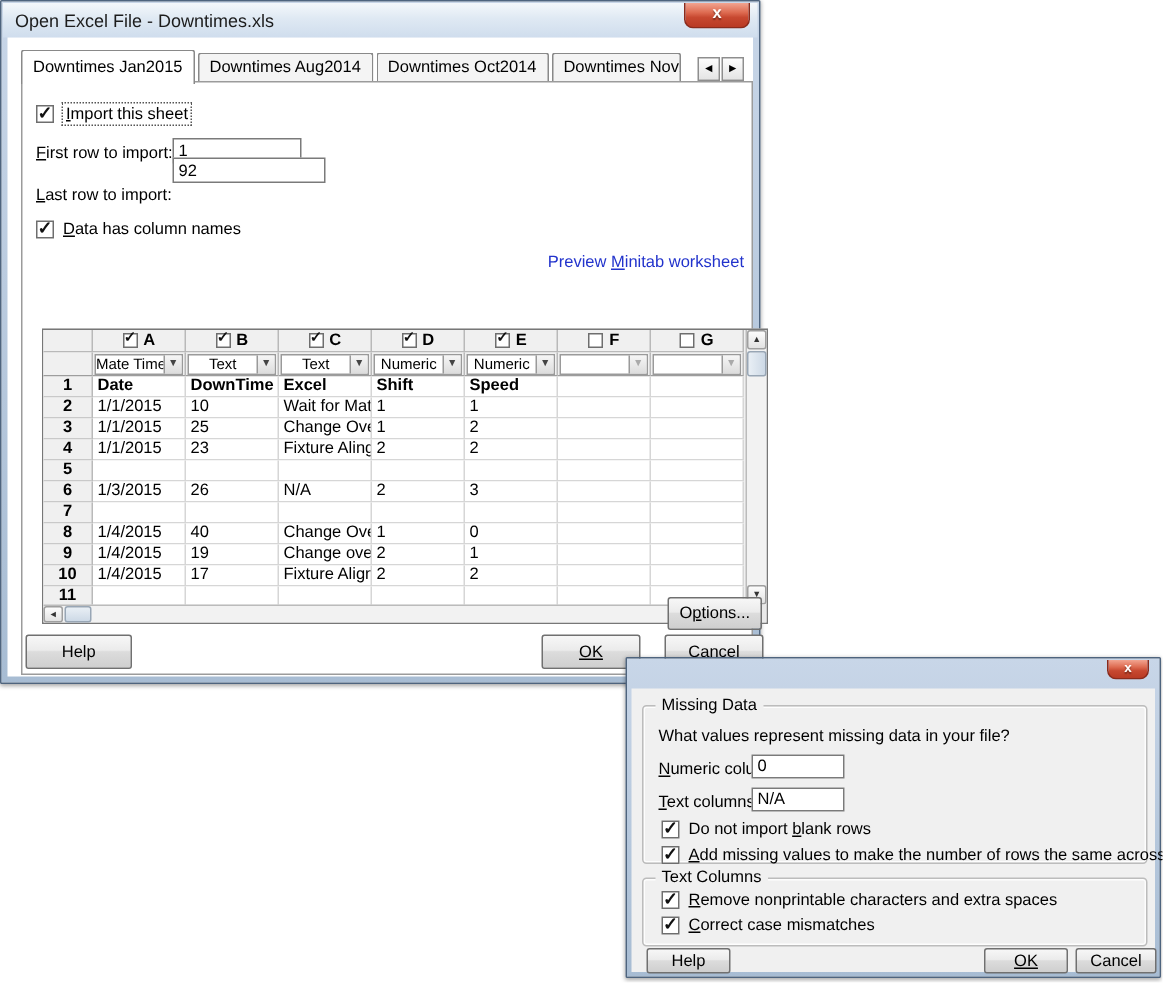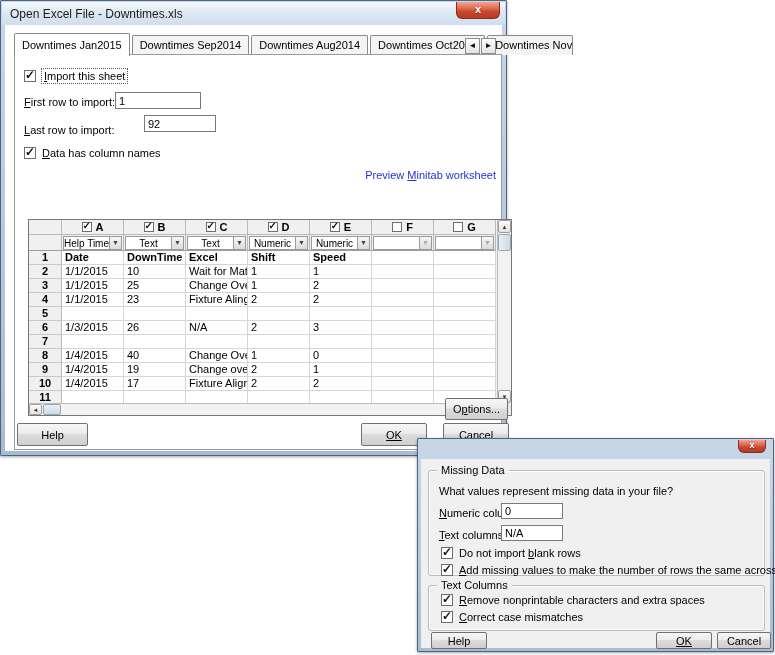--- a/index.html
+++ b/index.html
@@ -208,40 +208,39 @@
 
 <div class="win" id="main-window">
   <div class="titlebar">
     <span>Open Excel File - Downtimes.xls</span>
   </div>
   <div class="closebtn">x</div>
 
   <div class="winbody">
     <div class="tabstrip">
       <div class="tab active">Downtimes Jan2015</div>
-      <div class="tab">Downtimes Sep2014</div>
       <div class="tab">Downtimes Aug2014</div>
       <div class="tab">Downtimes Oct2014</div>
       <div class="tab clipped">Downtimes Nov20</div>
     </div>
     <div class="tabscroll" style="right:22px;">◄</div>
     <div class="tabscroll" style="right:6px;">►</div>
 
     <div class="pane">
 
       <div class="cbrow" style="left:9px; top:14px;">
         <span class="cb checked"></span>
         <span class="focusbox"><u>I</u>mport this sheet</span>
       </div>
 
       <span class="txt" style="left:9px; top:41px;"><u>F</u>irst row to import:</span>
       <input class="field" style="left: 100px; top: 37px; width: 86px; height: 17px;" value="1">
 
       <span class="txt" style="left:9px; top:69px;"><u>L</u>ast row to import:</span>
-      <input class="field" style="left: 100px; top: 60px; width: 72px; height: 17px; margin-left: 29px;" value="92">
+      <input class="field" style="left: 100px; top: 50px; width: 102px; height: 17px;" value="92">
 
       <div class="cbrow" style="left:9px; top:92px;">
         <span class="cb checked"></span>
         <span><u>D</u>ata has column names</span>
       </div>
 
       <span class="txt link" style="right:5px; top:114px;">Preview <u>M</u>initab worksheet</span>
 
       <div class="gridwrap">
         <div class="gridtable">
@@ -270,21 +269,21 @@
               <span class="cb"></span>
               <span>F</span>
             </div>
             <div class="gh">
               <span class="cb"></span>
               <span>G</span>
             </div>
             <div class="combocell"></div>
             <div class="combocell">
               <div class="combo">
-                <span class="cval">Help Time</span>
+                <span class="cval">Mate Time</span>
                 <span class="carr">▼</span>
               </div>
             </div>
             <div class="combocell">
               <div class="combo">
                 <span class="cval">Text</span>
                 <span class="carr">▼</span>
               </div>
             </div>
             <div class="combocell">

